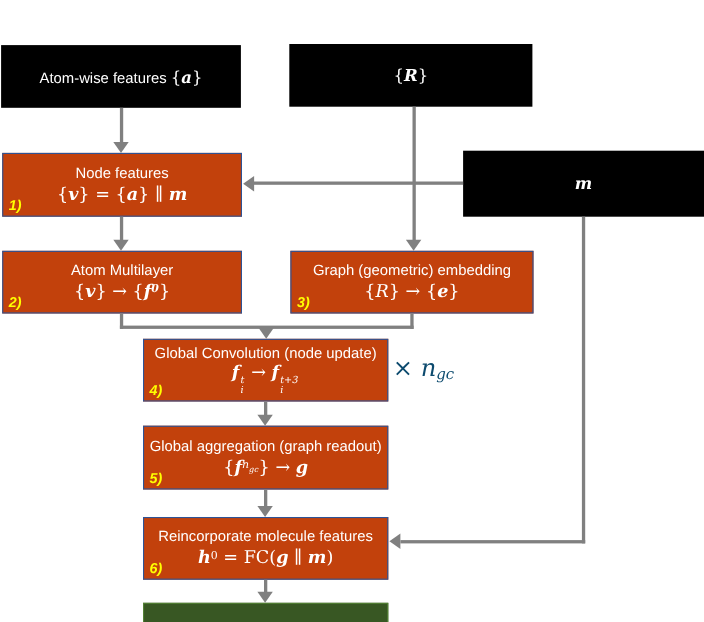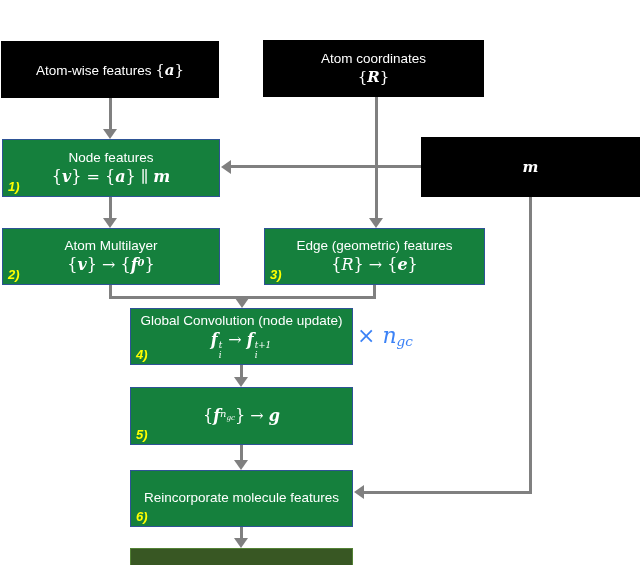--- a/index.html
+++ b/index.html
@@ -1,21 +1,21 @@
 <!DOCTYPE html>
 <html><head>
 <meta charset="utf-8">
 <style>
   html,body{margin:0;padding:0;background:#fff;}
   #canvas{position:relative;width:640px;height:565px;background:#ffffff;overflow:hidden;
           font-family:"Liberation Sans",sans-serif;margin-top:40px;}
   .box{position:absolute;display:flex;flex-direction:column;align-items:center;justify-content:center;
        text-align:center;color:#ffffff;box-sizing:border-box;}
   .black{background:#000000;}
-  .blue{background:#15803d;border:1.5px solid #2e5395;}
+  .blue{background:#c2410c;border:1.5px solid #2e5395;}
   .green{background:#385723;border:1.5px solid #538135;}
   .t1{font-size:13.5px;line-height:1.25;}
   .math{font-family:"DejaVu Serif","Liberation Serif",serif;font-size:16px;line-height:1.2;}
   .math-inline{font-family:"DejaVu Serif","Liberation Serif",serif;font-size:15px;}
   .num{position:absolute;left:5px;bottom:2px;color:#ffff00;font-weight:bold;font-style:italic;
        font-size:13px;font-family:"Liberation Sans",sans-serif;}
   
   .s-p{font-style:normal;}
   .s-bi{font-weight:bold;font-style:italic;}
   .s-i{font-style:italic;}
@@ -26,77 +26,78 @@
   .stk{display:inline-flex;flex-direction:column;align-items:flex-start;font-size:0.55em;
        font-style:italic;line-height:1.05;vertical-align:-0.4em;margin:0 1px;}
   .stk span{display:block;}
   
   .vline,.hline{position:absolute;background:#808080;}
   .vline{width:3px;}
   .hline{height:3px;}
   .head{position:absolute;width:0;height:0;}
   .head-down{border-left:7px solid transparent;border-right:7px solid transparent;border-top:10px solid #808080;}
   .head-left{border-top:7px solid transparent;border-bottom:7px solid transparent;border-right:10px solid #808080;}
-  .annot{position:absolute;color:#3b82f6;font-family:"DejaVu Serif","Liberation Serif",serif;font-size:22px;}
+  .annot{position:absolute;color:#0c4a6e;font-family:"DejaVu Serif","Liberation Serif",serif;font-size:22px;}
 </style>
 </head>
 <body>
 
 <div id="canvas">
 
   <div class="box black" style="left:1px;top:1px;width:218px;height:57px">
     <div class="math-inline"><span class="s-lbl">Atom-wise features </span><span class="s-p">{</span><span class="s-bi">a</span><span class="s-p">}</span></div>
   </div>
 
   <div class="box black" style="left:263px;top:0px;width:221px;height:57px">
-    <div class="t1">Atom coordinates</div>
     <div class="math" style="font-size:15px"><span class="s-p">{</span><span class="s-bi">R</span><span class="s-p">}</span></div>
   </div>
 
   <div class="box black" style="left:421px;top:97px;width:219px;height:60px">
     <div class="math" style="font-size:15px"><span class="s-bi">m</span></div>
   </div>
 
   <div class="box blue" style="left:2px;top:99px;width:218px;height:58px">
     <div class="t1">Node features</div>
     <div class="math"><span class="s-p">{</span><span class="s-bi">v</span><span class="s-p">} = {</span><span class="s-bi">a</span><span class="s-p">} ∥ </span><span class="s-bi">m</span></div>
     <div class="num">1)</div>
   </div>
 
   <div class="box blue" style="left:2px;top:188px;width:218px;height:57px">
     <div class="t1">Atom Multilayer</div>
     <div class="math"><span class="s-p">{</span><span class="s-bi">v</span><span class="s-p">} → {</span><span class="s-bi">f</span><span class="s-sup s-bi">0</span><span class="s-p">}</span></div>
     <div class="num">2)</div>
   </div>
 
   <div class="box blue" style="left:264px;top:188px;width:221px;height:57px">
-    <div class="t1">Edge (geometric) features</div>
+    <div class="t1">Graph (geometric) embedding</div>
     <div class="math"><span class="s-p">{</span><span class="s-i">R</span><span class="s-p">} → {</span><span class="s-bi">e</span><span class="s-p">}</span></div>
     <div class="num">3)</div>
   </div>
 
   <div class="box blue" style="left:130px;top:268px;width:223px;height:57px">
     <div class="t1">Global Convolution (node update)</div>
     <div class="math"><span class="s-bi">f</span><span class="stk">
           <span>t</span>
           <span>i</span>
         </span><span class="s-p"> → </span><span class="s-bi">f</span><span class="stk">
-          <span>t+1</span>
+          <span>t+3</span>
           <span>i</span>
         </span></div>
     <div class="num">4)</div>
   </div>
 
   <div class="box blue" style="left:130px;top:347px;width:223px;height:58px">
+    <div class="t1">Global aggregation (graph readout)</div>
     <div class="math"><span class="s-p">{</span><span class="s-bi">f</span><span class="s-sup s-i">n</span><span class="s-supsub s-i">gc</span><span class="s-p">} → </span><span class="s-bi">g</span></div>
     <div class="num">5)</div>
   </div>
 
   <div class="box blue" style="left:130px;top:430px;width:223px;height:57px">
     <div class="t1">Reincorporate molecule features</div>
+    <div class="math"><span class="s-bi">h</span><span class="s-sup">0</span><span class="s-p"> = FC(</span><span class="s-bi">g</span><span class="s-p"> ∥ </span><span class="s-bi">m</span><span class="s-p">)</span></div>
     <div class="num">6)</div>
   </div>
 
   <div class="box green" style="left:130px;top:508px;width:223px;height:55px">
     <div class="math"><span class="s-bi">h</span><span class="s-sup">0</span><span class="s-p"> → </span><span class="s-bi">y</span></div>
     <div class="num">7)</div>
   </div>
 
   <div class="annot" style="left:357px;top:283px"><span class="s-p">× </span><span class="s-i">n</span><span class="s-sub s-i">gc</span></div>
 

